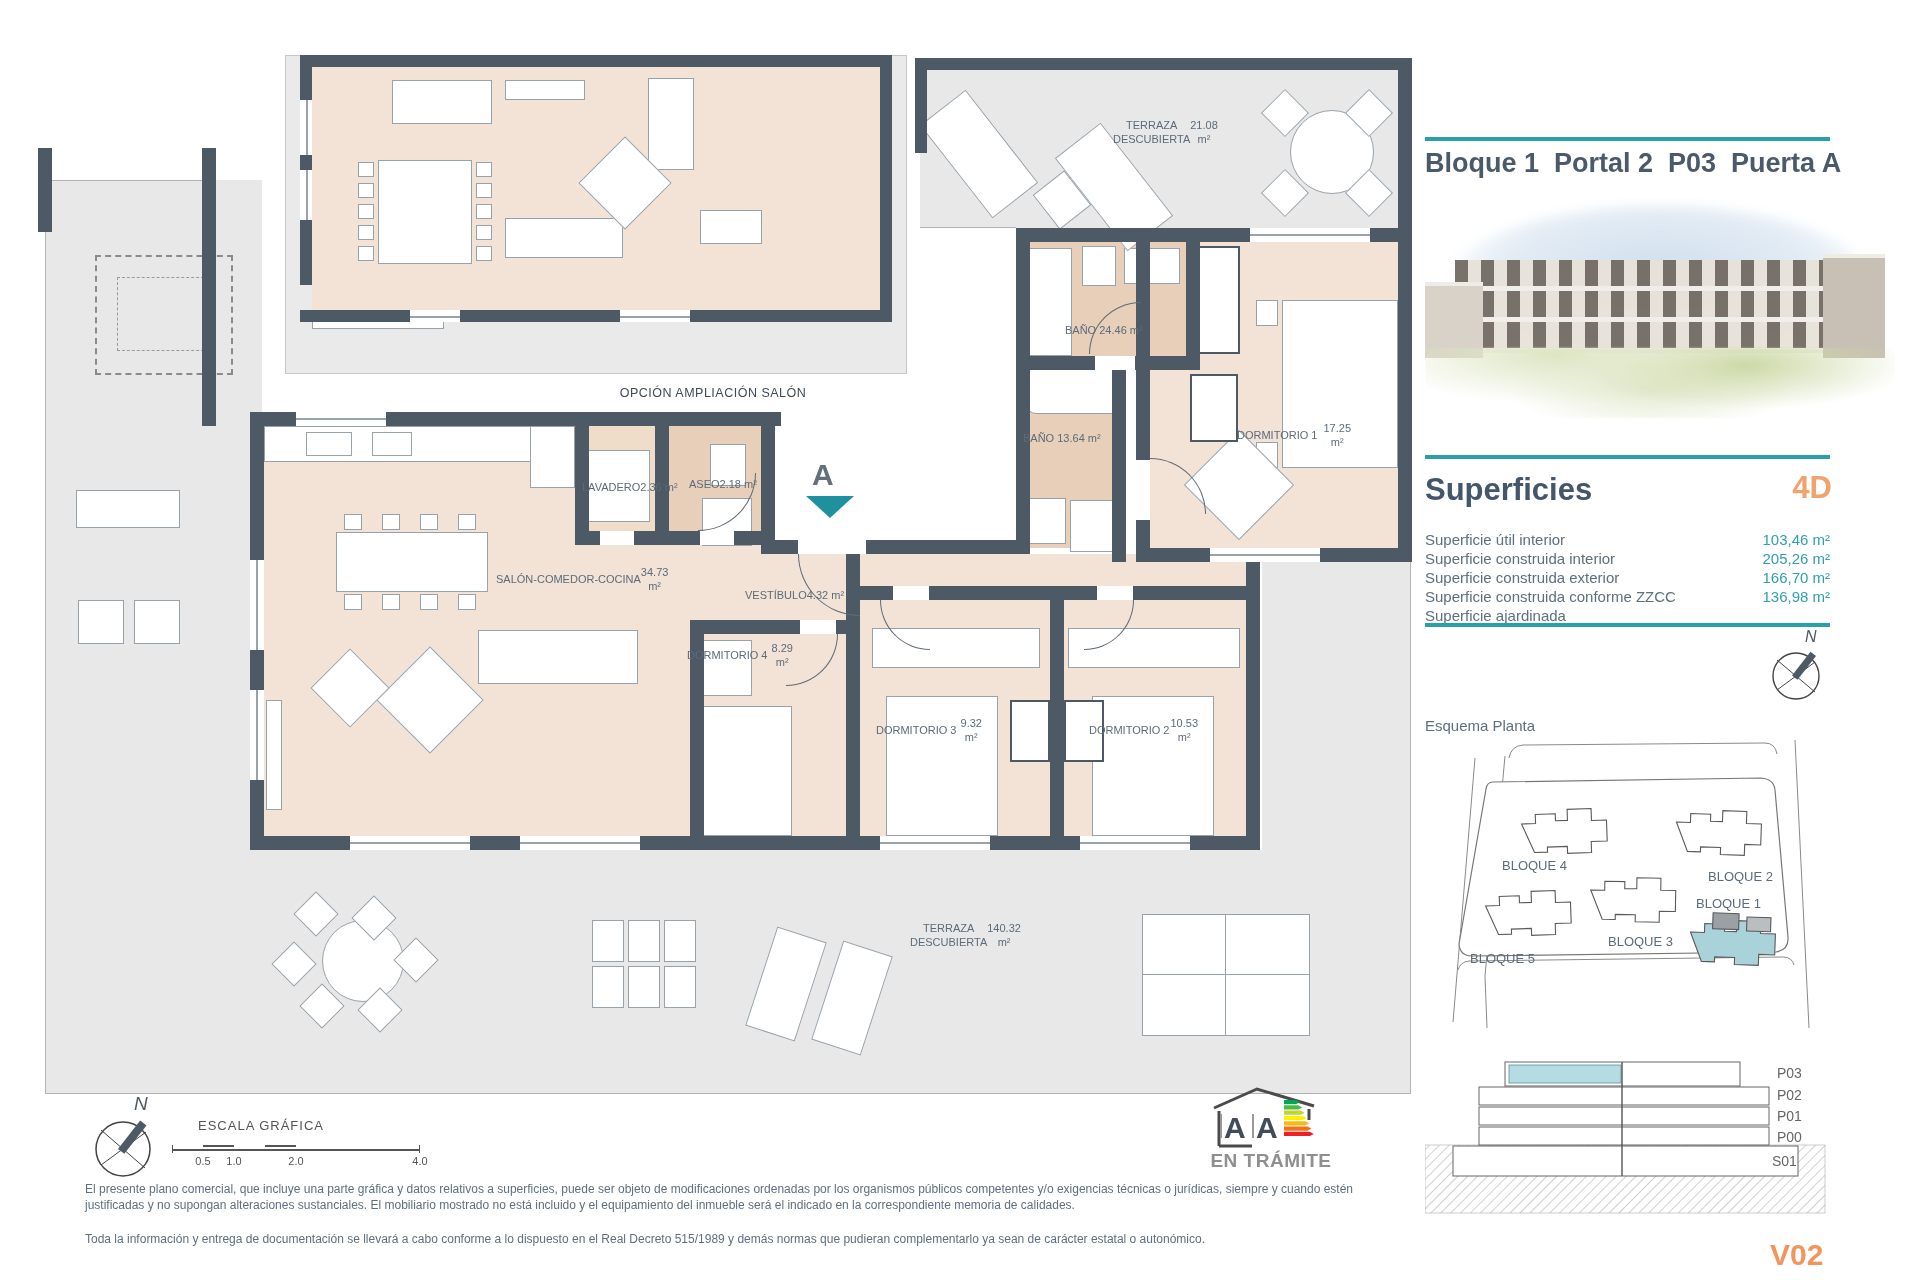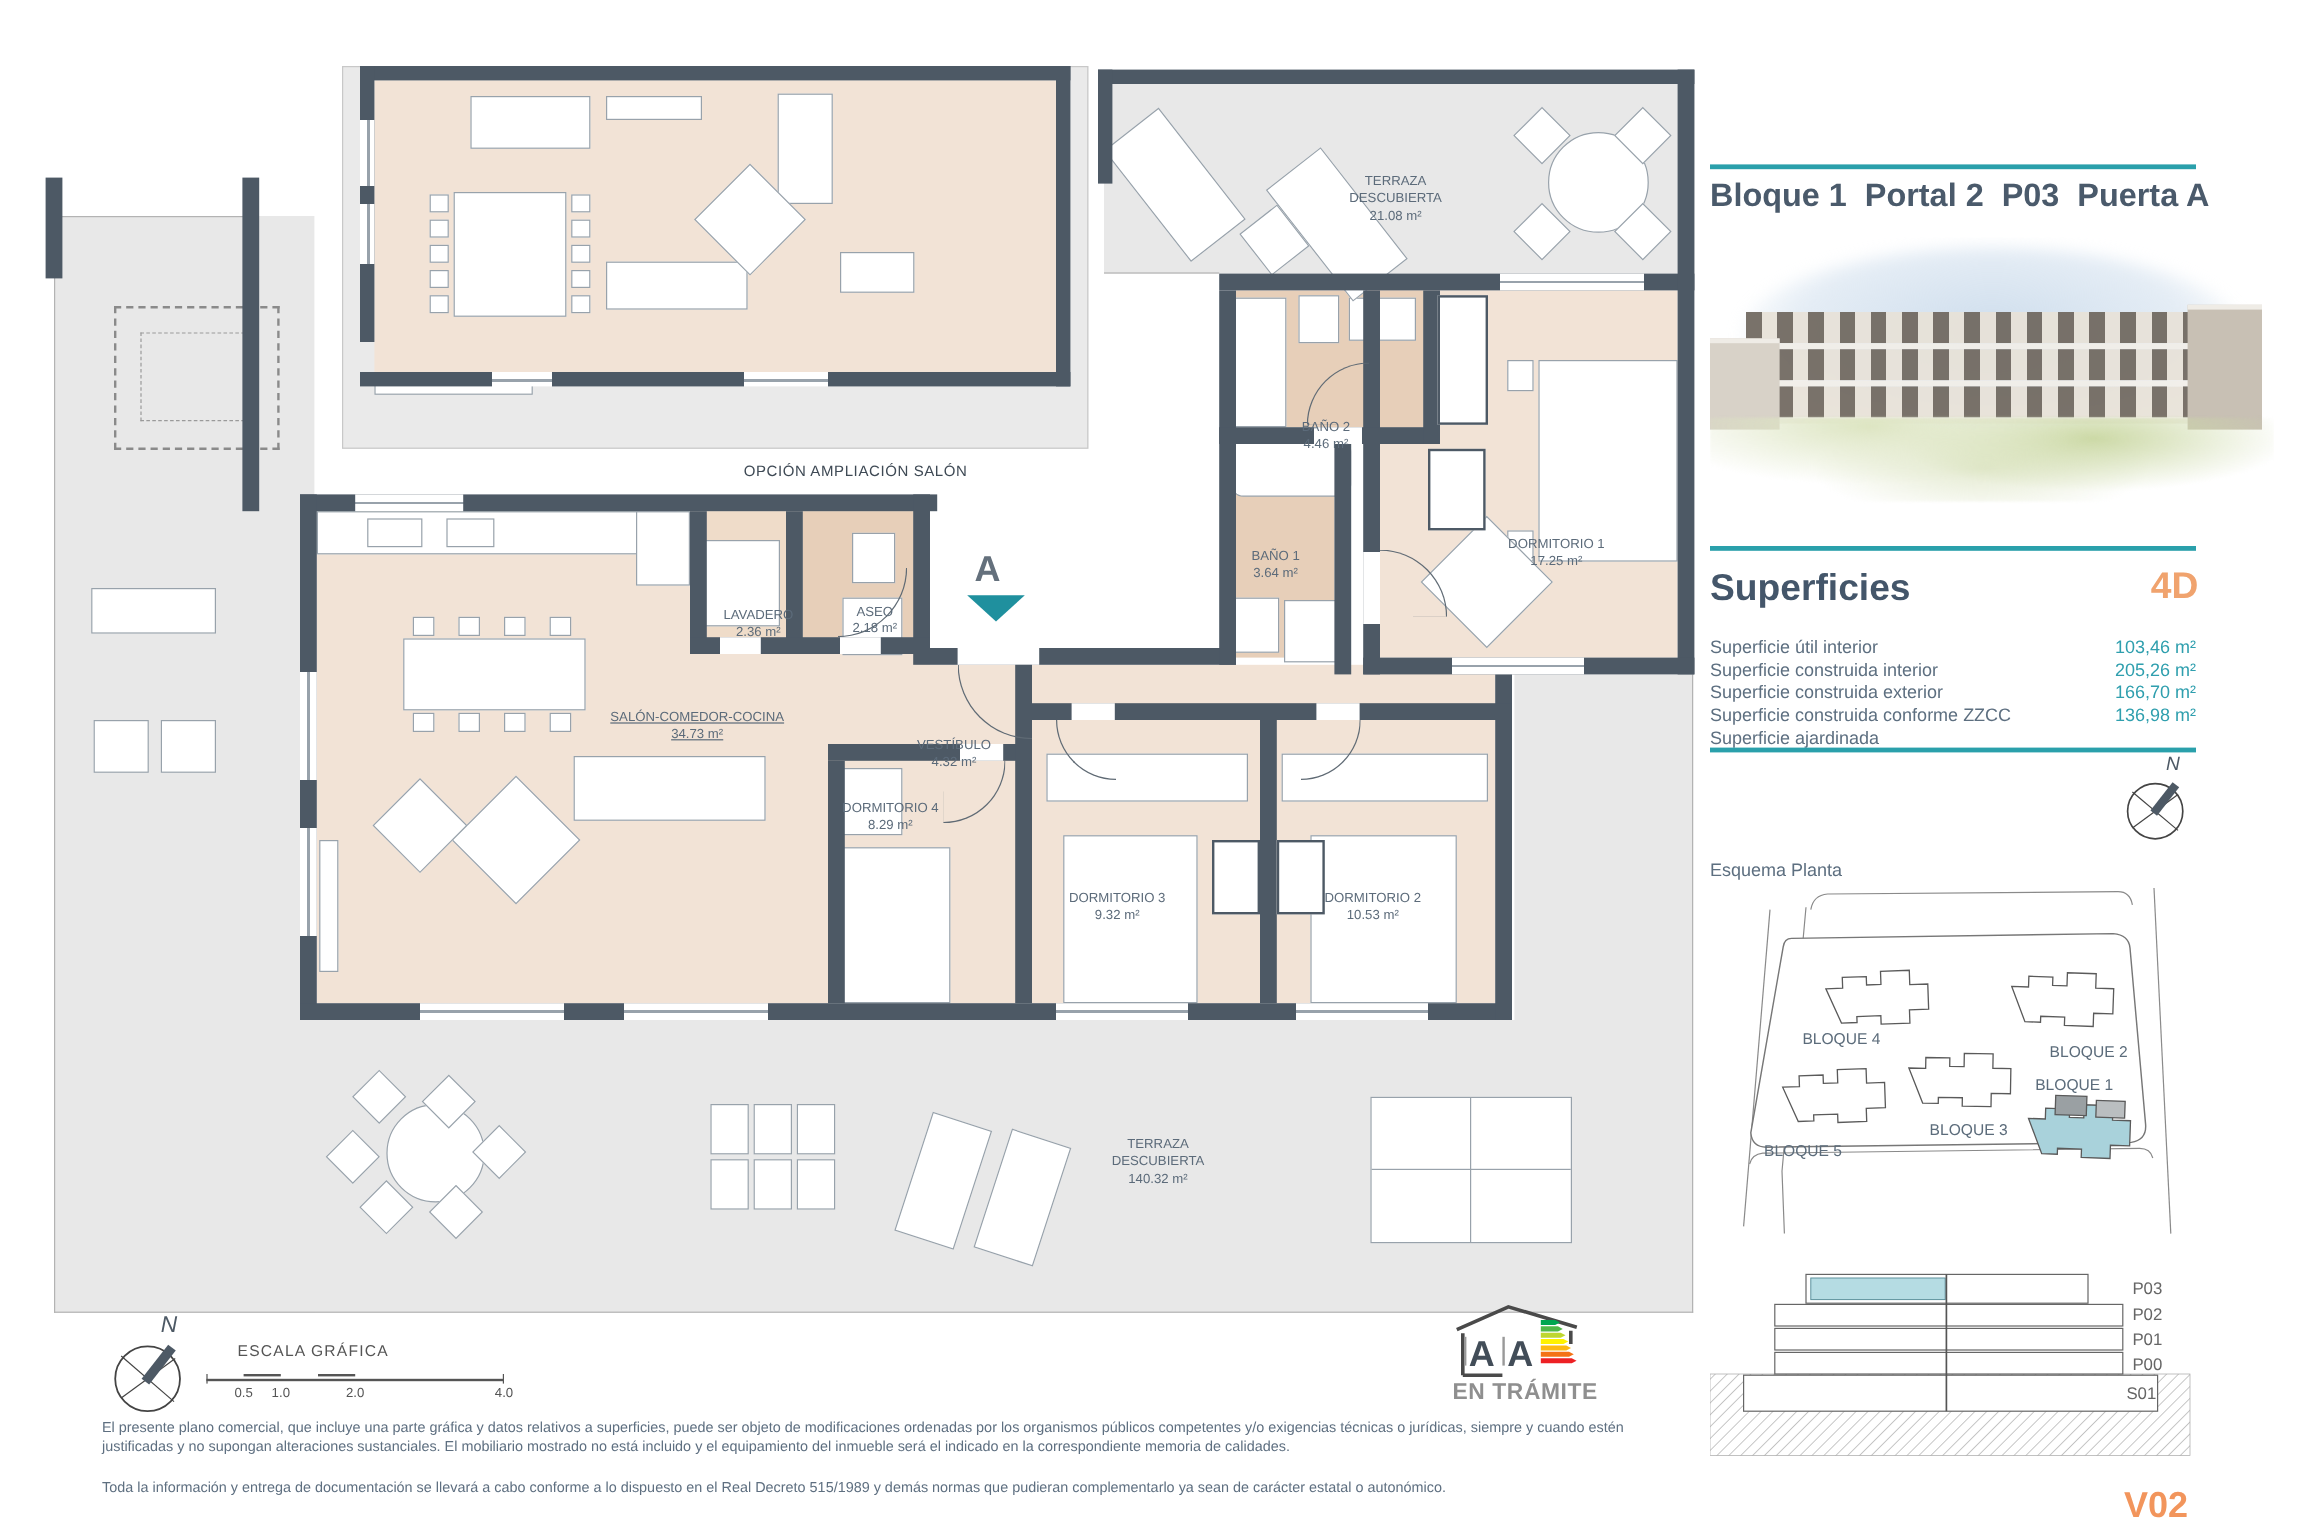--- a/index.html
+++ b/index.html
@@ -17,22 +17,22 @@
   .tline{position:absolute;background:#b3b3b3;}
   .dline{position:absolute;background:#98a2ab;}
   .gap{position:absolute;background:#fff;}
   .winH{position:absolute;background:linear-gradient(#fff 0 6px,#98a2ab 6px 8px,#fff 8px 14px);}
   .winV{position:absolute;background:linear-gradient(90deg,#fff 0 6px,#98a2ab 6px 8px,#fff 8px 14px);}
   .arc{position:absolute;border:1px solid #5f6a74;box-sizing:border-box;background:transparent;}
   .arc.bl{border-top:none;border-right:none;border-radius:0 0 0 100%;}
   .arc.br{border-top:none;border-left:none;border-radius:0 0 100% 0;}
   .arc.tl{border-bottom:none;border-right:none;border-radius:100% 0 0 0;}
   .arc.tr{border-bottom:none;border-left:none;border-radius:0 100% 0 0;}
-  .rlabel{position:absolute;display:flex;flex-direction:column;align-items:center;text-align:center;
-          font-size:11px;line-height:1.3;color:#5c6b7a;margin-top:26px;}
+  .rlabel{position:absolute;display:flex;flex-direction:row;align-items:center;text-align:center;
+          font-size:11px;line-height:1.3;color:#5c6b7a;}
   .rlabel .nm{white-space:nowrap;}
   .rlabel.wrap .nm{white-space:normal;}
   .planter{position:absolute;border:2px dashed #8a8a8a;}
   .planter-in{position:absolute;border:1px dashed #9a9a9a;}
   
   .rule{position:absolute;height:4px;background:#2aa0ab;}
   .title{position:absolute;font-size:27px;font-weight:bold;color:#4a5a6b;white-space:pre;}
   .h-sup{position:absolute;font-size:31px;font-weight:bold;color:#44566a;}
   .h-4d{position:absolute;font-size:31px;font-weight:bold;color:#f0a36e;}
   .suprow{display:flex;justify-content:space-between;height:19px;align-items:center;}
@@ -267,21 +267,21 @@
       <span>17.25 m²</span>
     </div>
     <div class="rlabel" style="left:582px;top:480px;width:100px;">
       <span class="nm">LAVADERO</span>
       <span>2.36 m²</span>
     </div>
     <div class="rlabel" style="left:689px;top:477px;width:80px;">
       <span class="nm">ASEO</span>
       <span>2.18 m²</span>
     </div>
-    <div class="rlabel" style="left:496px;top:565px;width:170px;text-decoration:underline;">
+    <div class="rlabel" style="left:496px;top:565px;width:170px;">
       <span class="nm">SALÓN-COMEDOR-COCINA</span>
       <span>34.73 m²</span>
     </div>
     <div class="rlabel" style="left:745px;top:588px;width:100px;">
       <span class="nm">VESTÍBULO</span>
       <span>4.32 m²</span>
     </div>
     <div class="rlabel" style="left:687px;top:641px;width:110px;">
       <span class="nm">DORMITORIO 4</span>
       <span>8.29 m²</span>

